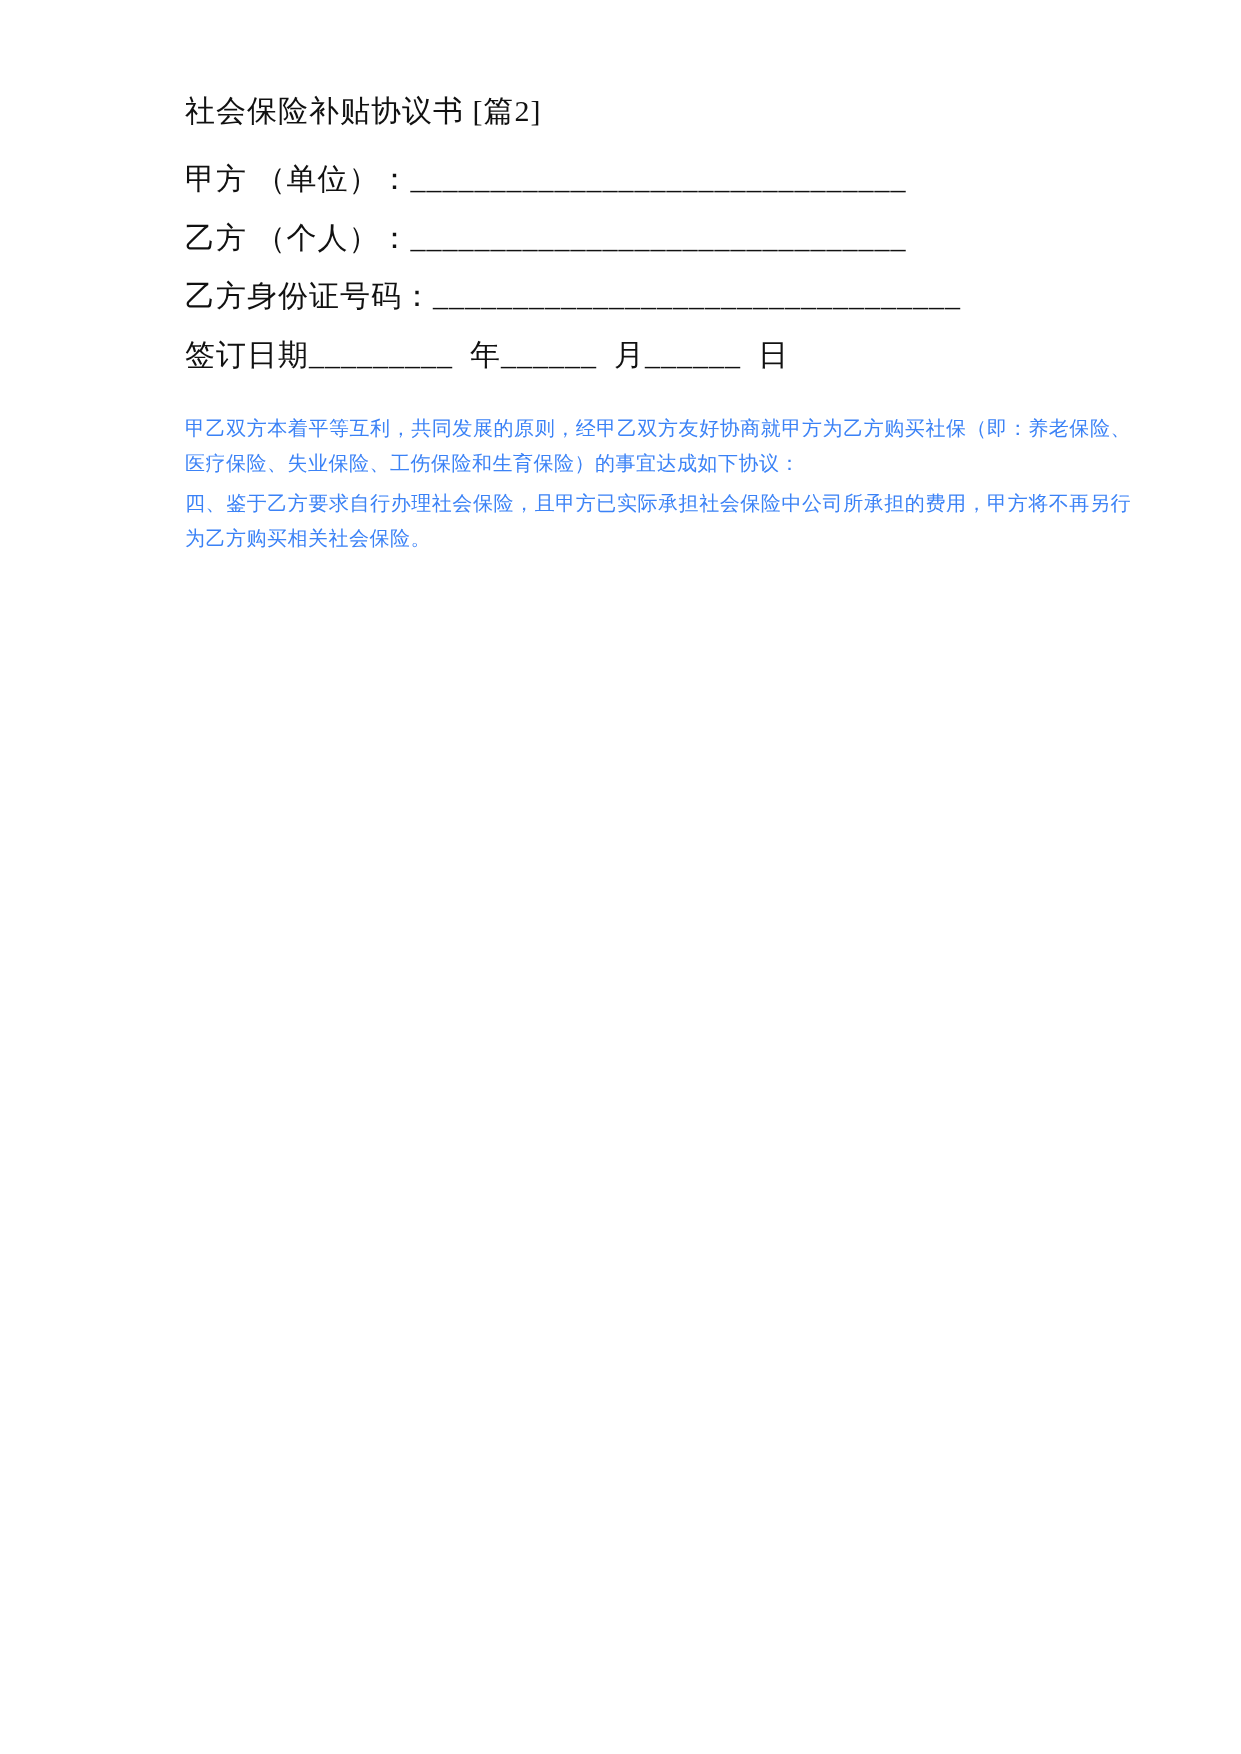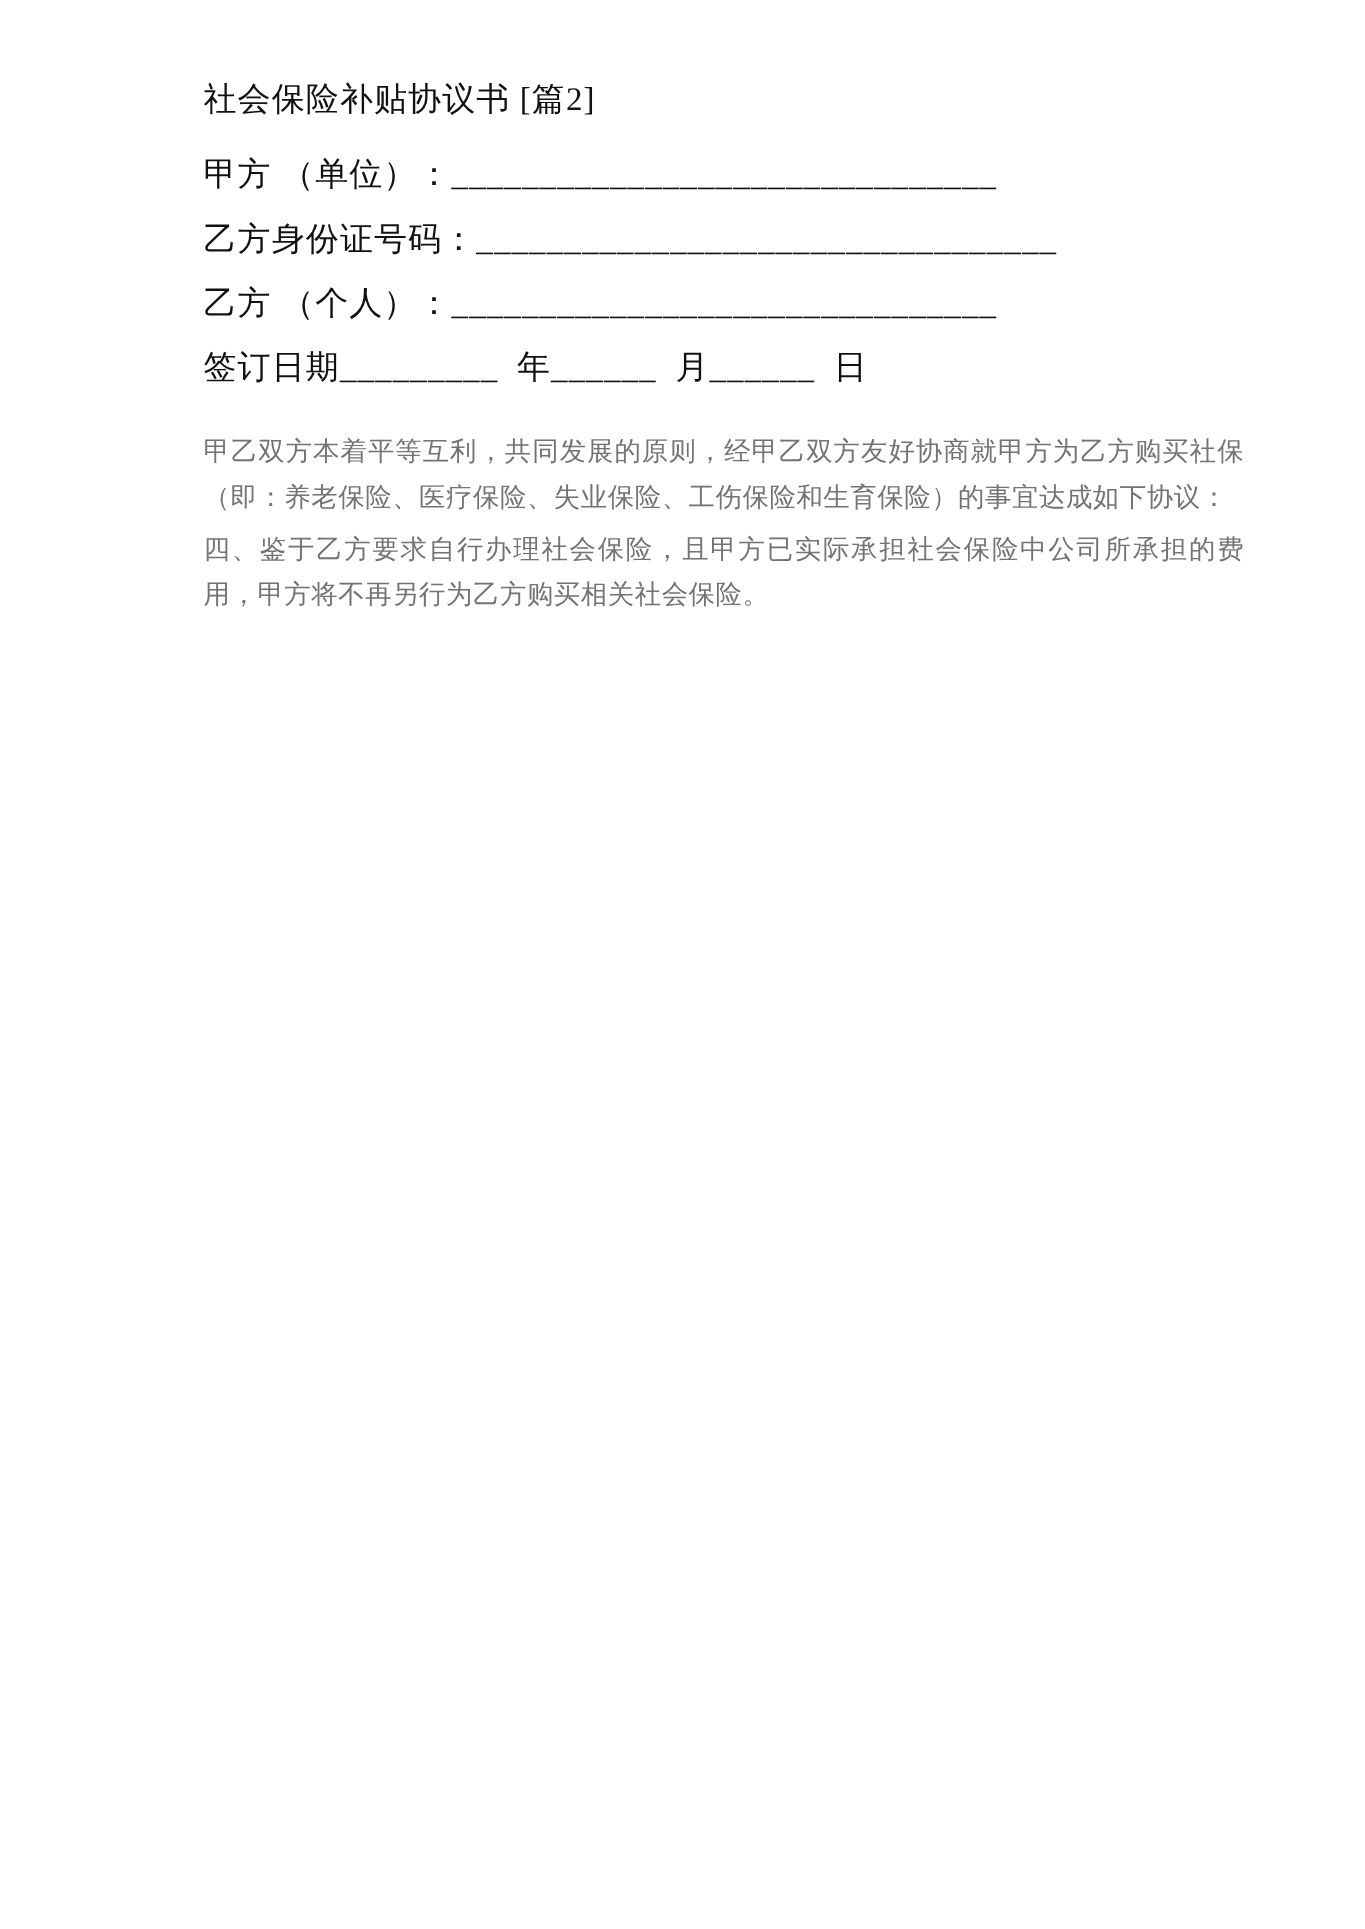--- a/index.html
+++ b/index.html
@@ -12,63 +12,63 @@
     height: 1754px;
     font-family: "Liberation Serif", "DejaVu Serif", serif;
     color: #1a1a1a;
     position: relative;
     overflow: hidden;
   }
   .page {
     box-sizing: border-box;
     width: 1241px;
     height: 1754px;
-    padding: 68px 110px 60px 185px;
+    padding: 88px 110px 60px 185px;
   }
   .doc-title {
     font-size: 30px;
     line-height: 1.5;
     letter-spacing: 1px;
     margin: 0 0 22px 0;
     font-weight: normal;
     color: #111;
   }
   .field-line {
     font-size: 30px;
     line-height: 1.62;
     letter-spacing: 1px;
     margin: 0 0 10px 0;
     white-space: pre-wrap;
     color: #111;
   }
   .para {
-    font-size: 24px;
+    font-size: 20px;
     line-height: 1.72;
     letter-spacing: 0.5px;
     margin: 0 0 6px 0;
     text-align: justify;
     text-justify: inter-ideograph;
-    color: #737373;
+    color: #3b82f6;
     white-space: pre-wrap;
   }
   .para.first {
     margin-top: 14px;
   }
   .spacer-sm { height: 8px; }
 </style>
 </head>
 <body>
 
 <div class="page">
 
   <h1 class="doc-title">社会保险补贴协议书 [篇2]</h1>
 
   <div class="field-line">甲方 （单位）：_______________________________</div>
+  <div class="field-line">乙方 （个人）：_______________________________</div>
   <div class="field-line">乙方身份证号码：_________________________________</div>
-  <div class="field-line">乙方 （个人）：_______________________________</div>
   <div class="field-line">签订日期_________  年______  月______  日</div>
 
   <div class="spacer-sm"></div>
 
   <p class="para first">甲乙双方本着平等互利，共同发展的原则，经甲乙双方友好协商就甲方为乙方购买社保（即：养老保险、医疗保险、失业保险、工伤保险和生育保险）的事宜达成如下协议：</p>
   <p class="para">四、鉴于乙方要求自行办理社会保险，且甲方已实际承担社会保险中公司所承担的费用，甲方将不再另行为乙方购买相关社会保险。</p>
 
 </div>
 
 </body></html>

